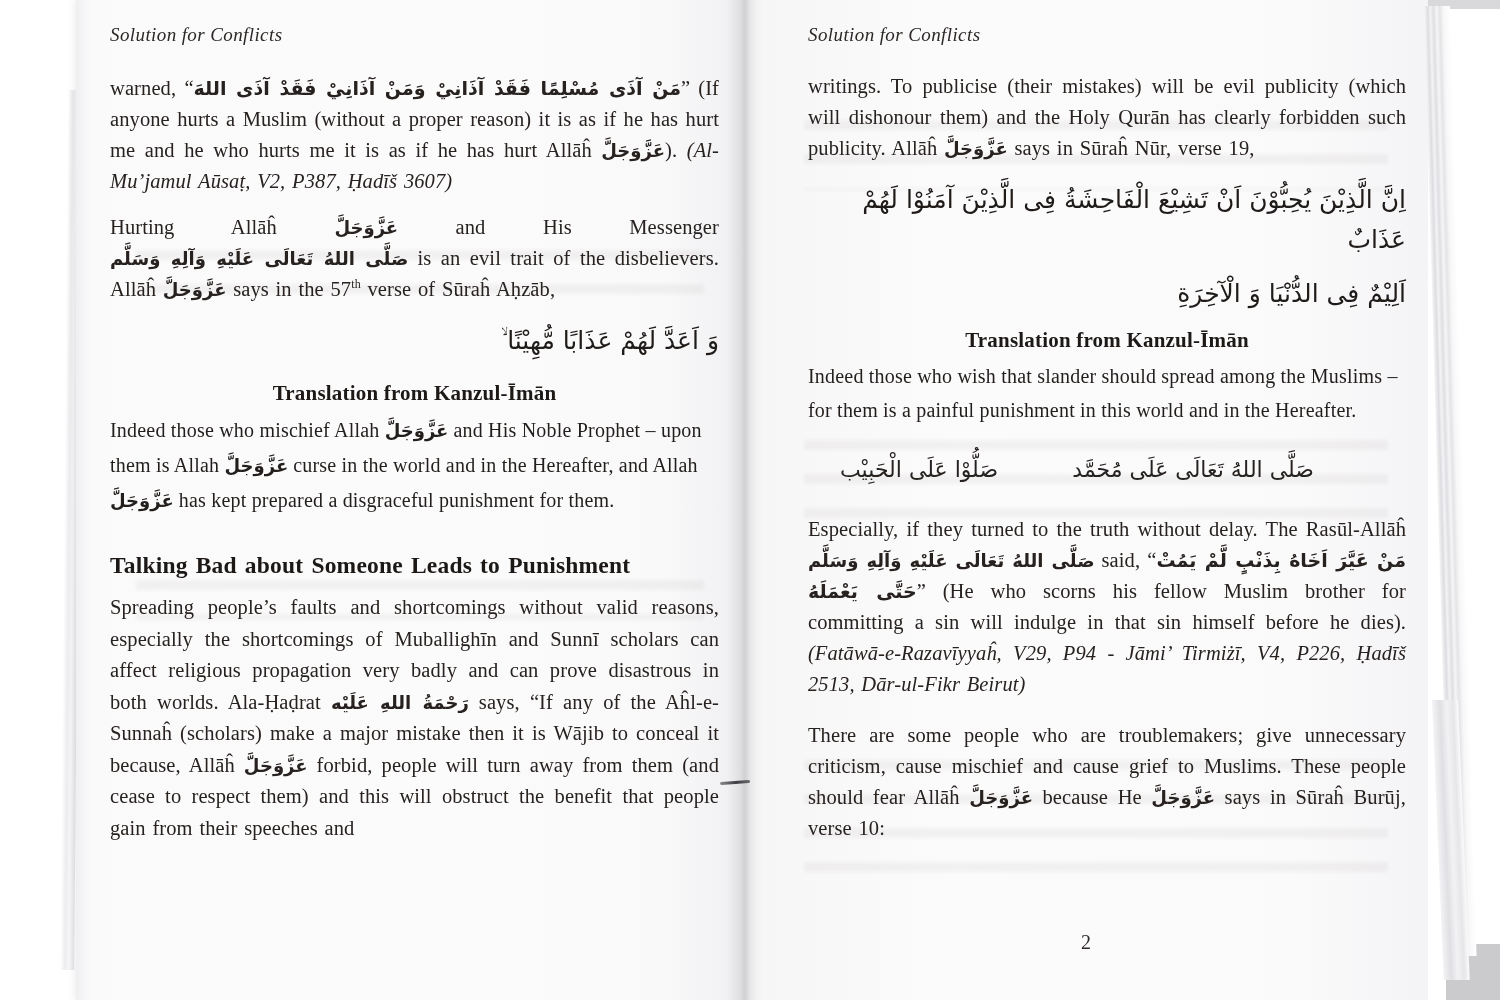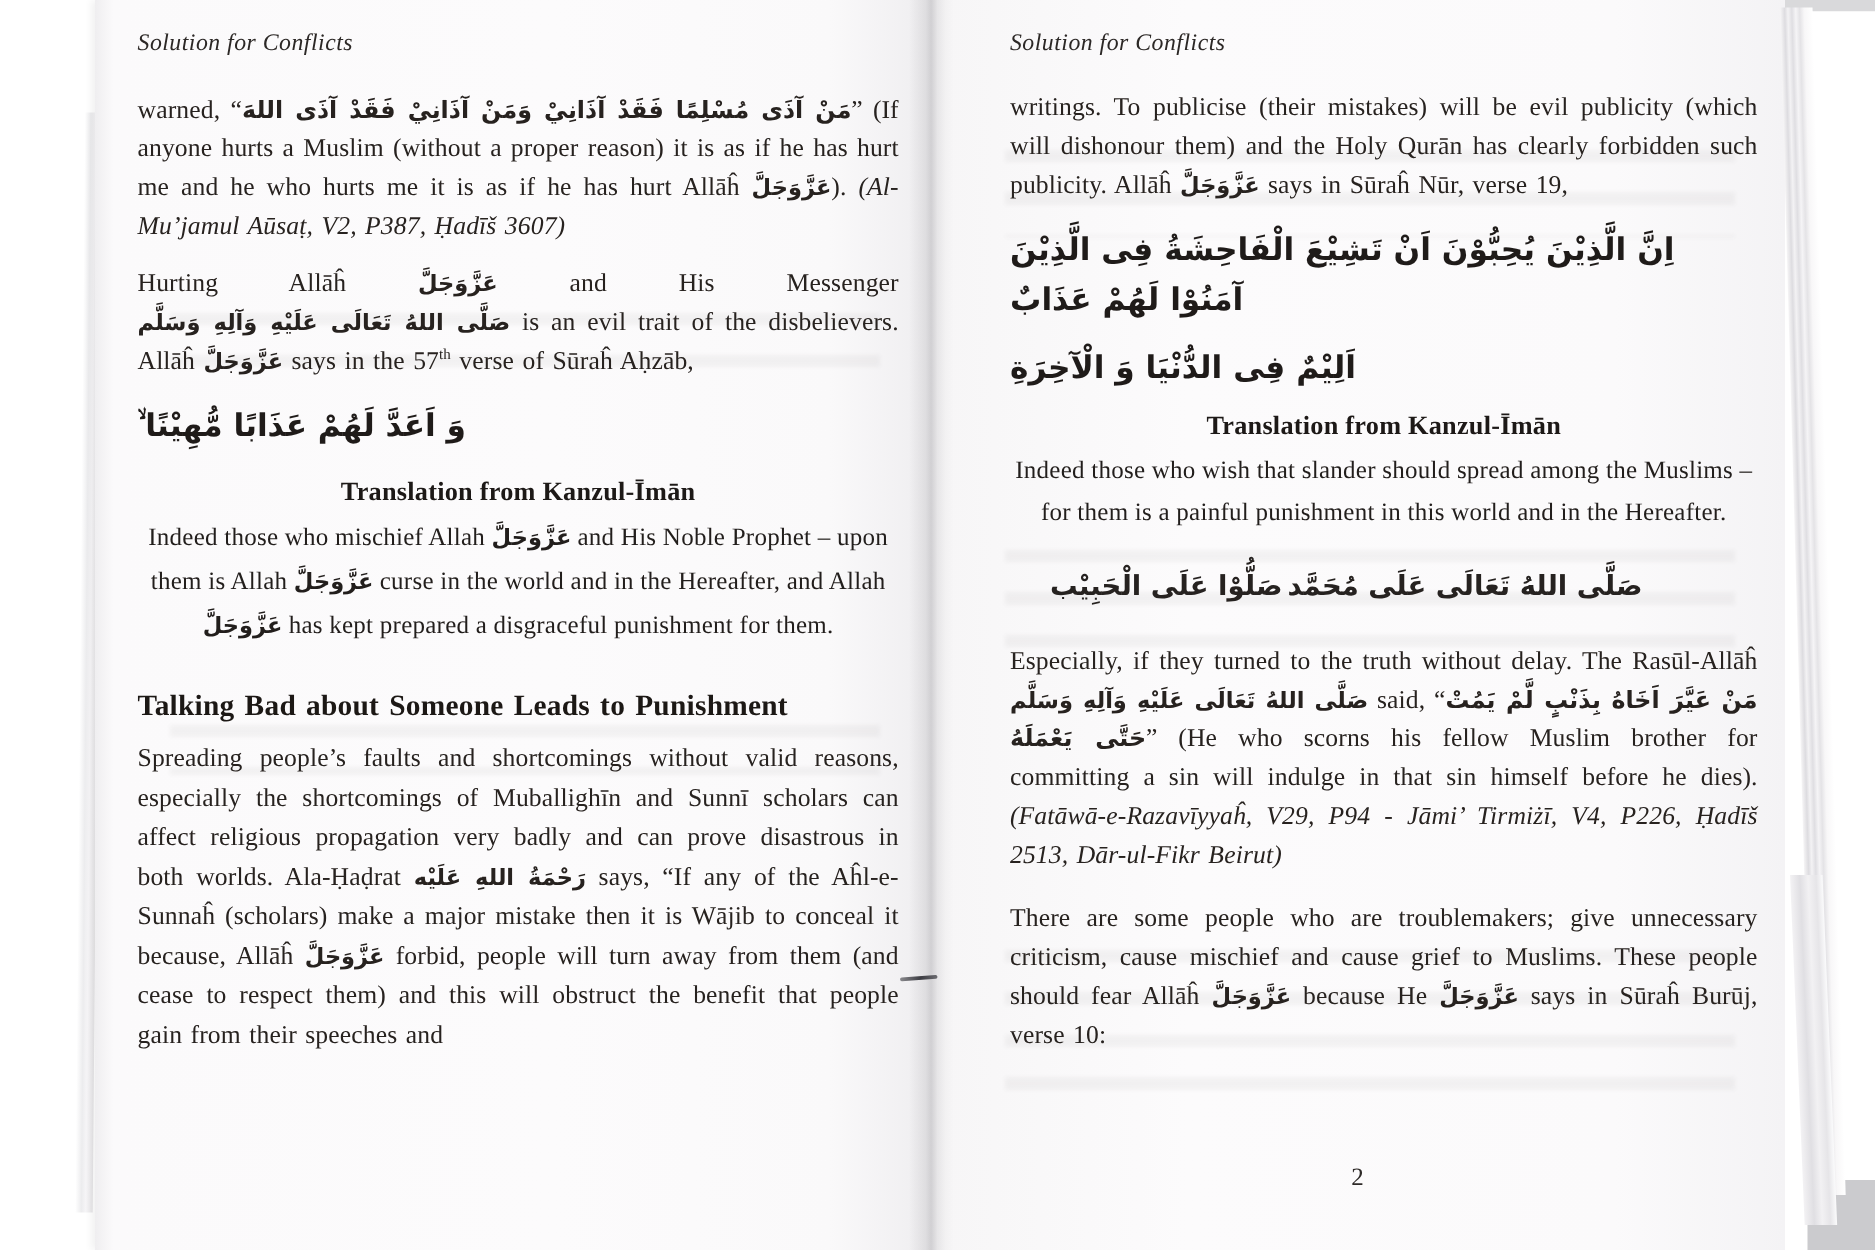--- a/index.html
+++ b/index.html
@@ -69,38 +69,38 @@
     letter-spacing:0.1px;word-spacing:1.5px;color:#27221f;
   }
   .cite{font-style:italic;}
   .sup{font-size:12px;vertical-align:super;line-height:0;}
 
   .ar{font-family:"DejaVu Sans",sans-serif;direction:rtl;unicode-bidi:isolate;}
   .ar-inline{font-size:19px;font-weight:bold;letter-spacing:0;}
   .hn{font-family:"DejaVu Sans",sans-serif;font-size:18px;font-weight:bold;unicode-bidi:isolate;white-space:nowrap;}
   .verse{
     font-family:"DejaVu Sans",sans-serif;direction:rtl;
-    text-align:left;font-size:25px;font-weight:bold;line-height:40px;color:#1f1b19;
+    text-align:right;font-size:25px;font-weight:normal;line-height:40px;color:#1f1b19;
   }
   .trans-heading{
     text-align:center;font-weight:bold;font-size:21px;color:#1d1917;margin:0;
     letter-spacing:0.2px;
   }
   .trans-block{
-    margin:0;text-align:center;font-size:20px;line-height:34px;color:#221e1c;
+    margin:0;text-align:left;font-size:20px;line-height:34px;color:#221e1c;
     letter-spacing:0.2px;
   }
   .section-heading{
     margin:0;font-weight:bold;font-size:23.5px;color:#1c1815;letter-spacing:0.2px;
     word-spacing:2px;
   }
   .salat-row{
     display:flex;justify-content:space-between;
     padding:0 92px 0 32px;
-    font-size:22px;font-weight:bold;
+    font-size:22px;font-weight:normal;
   }
   .page-number{
     position:absolute;bottom:46px;left:0;width:100%;text-align:center;
     font-size:20px;color:#2e2a28;
   }
   
   .ghost{
     position:absolute;left:60px;right:40px;opacity:0.05;filter:blur(1.5px);
     background:repeating-linear-gradient(to bottom,#55504e 0 10px,transparent 10px 34px);
   }

